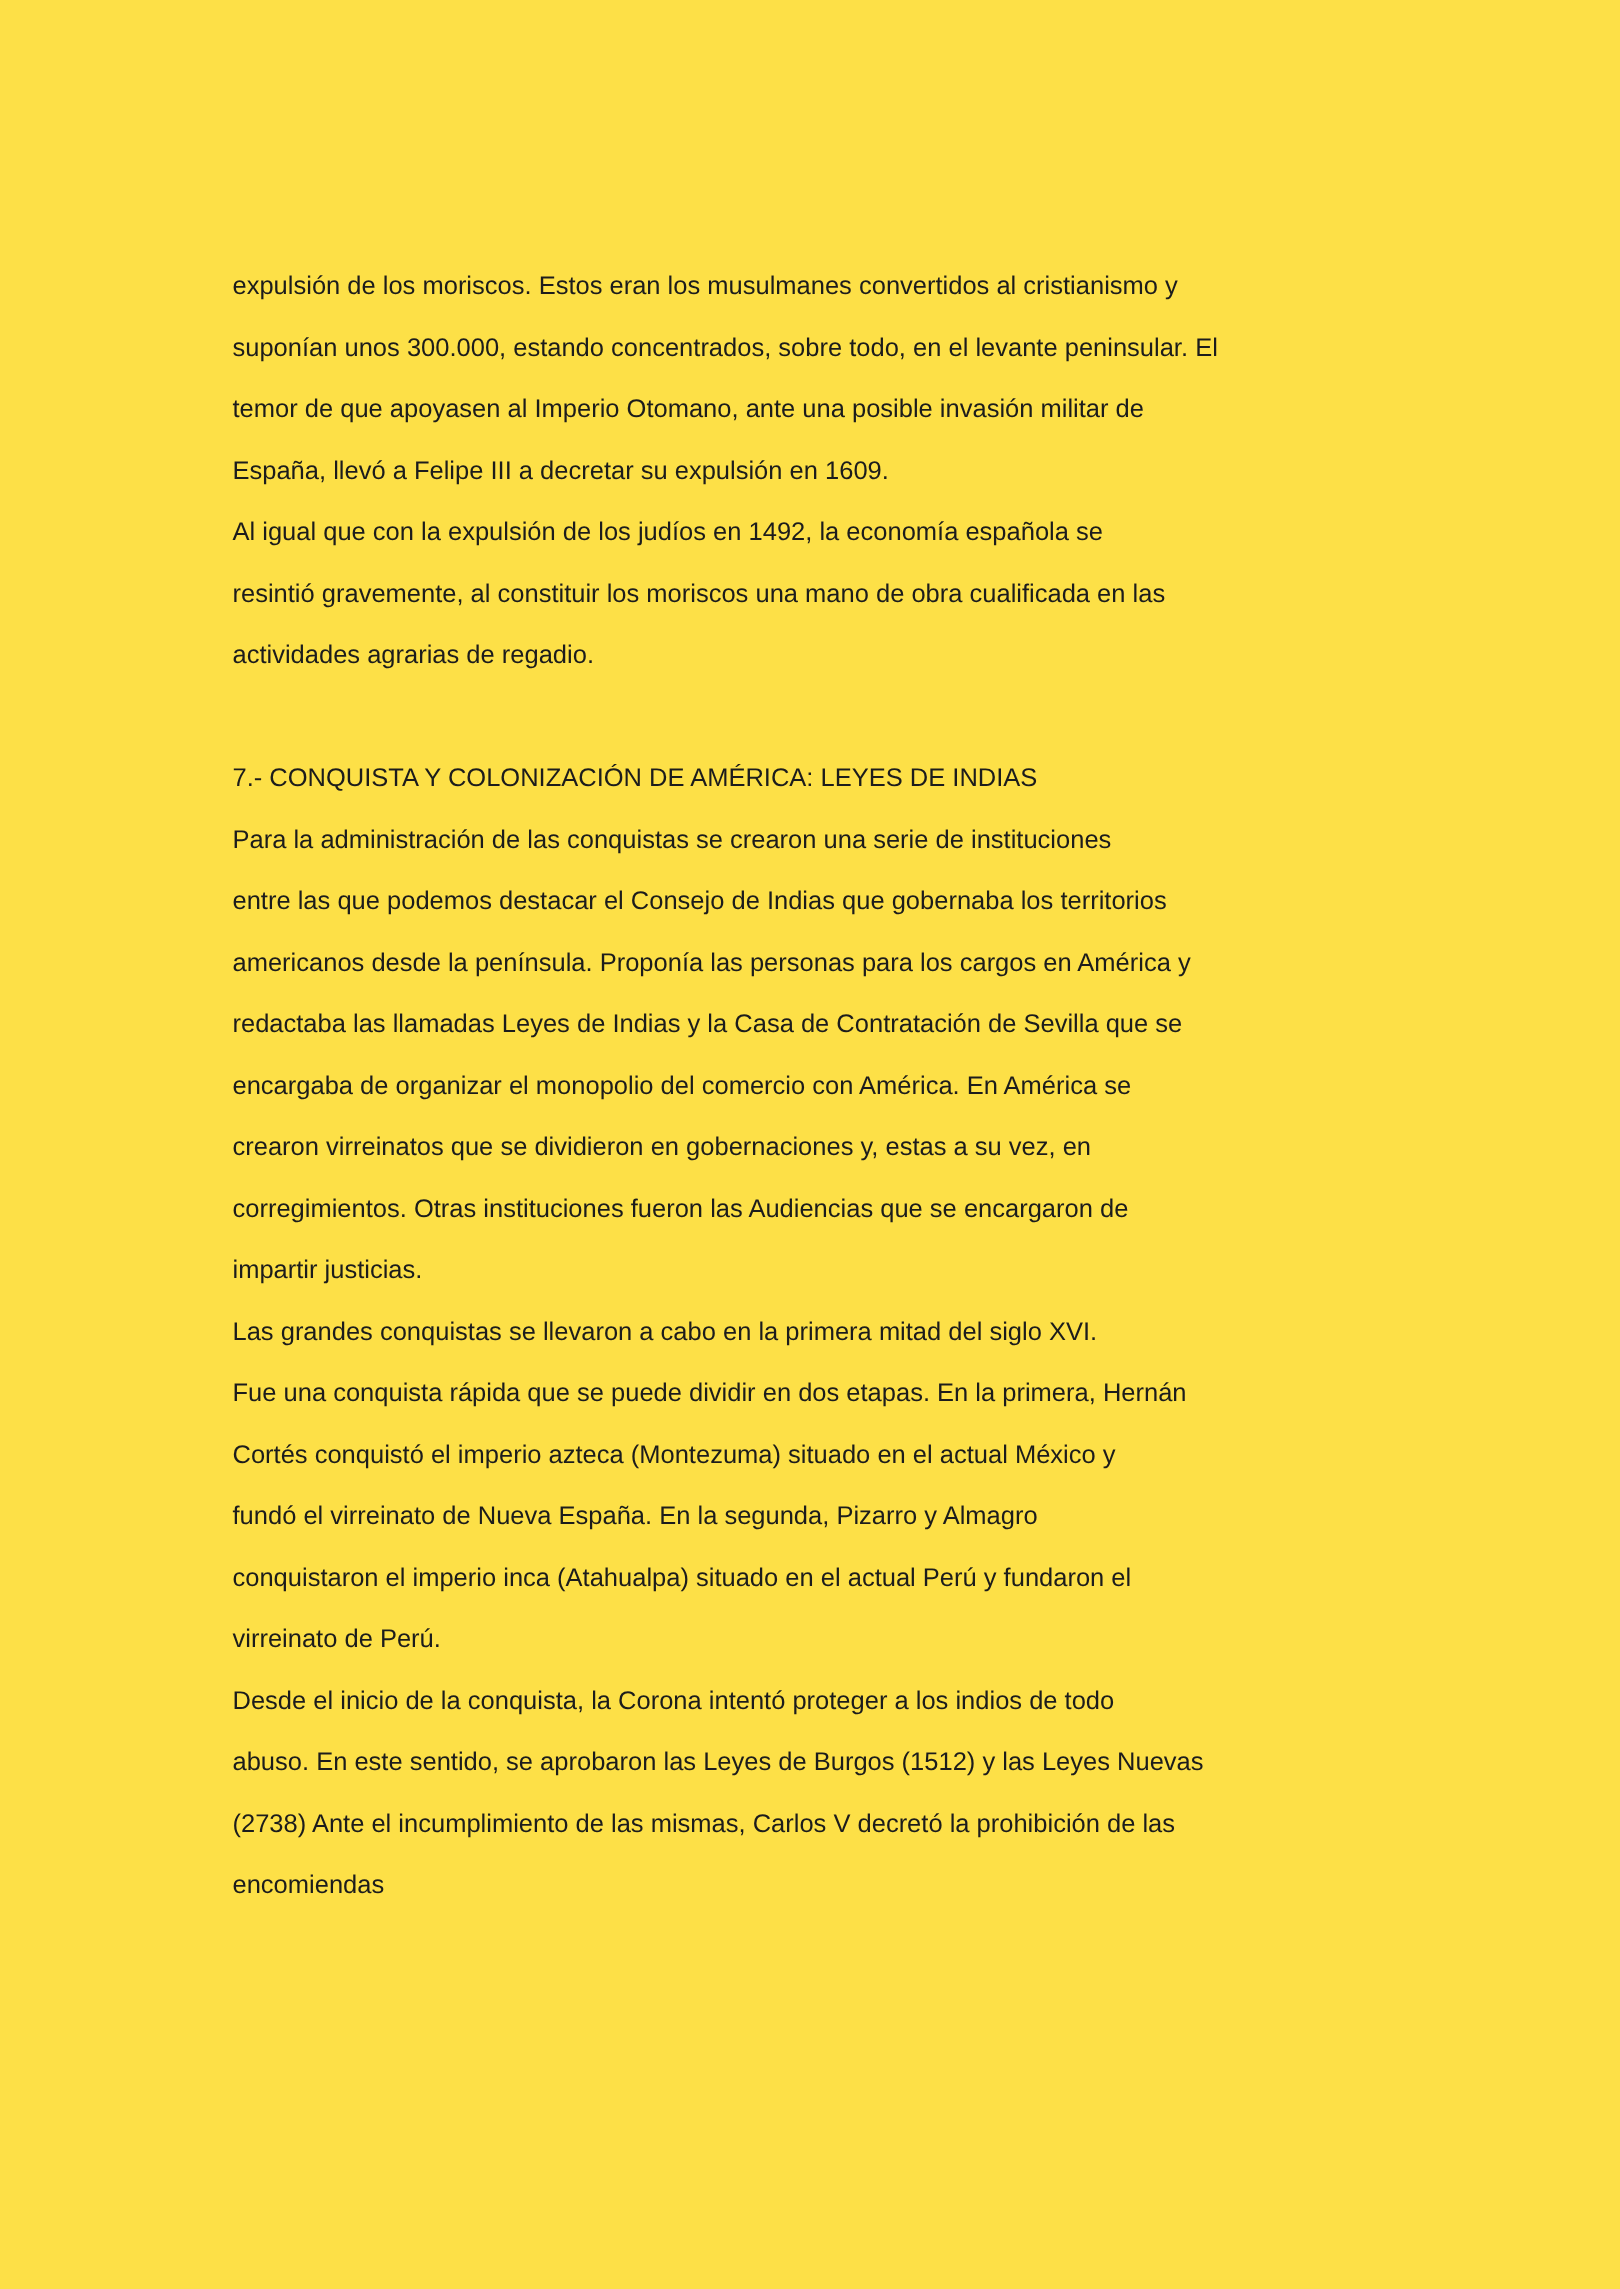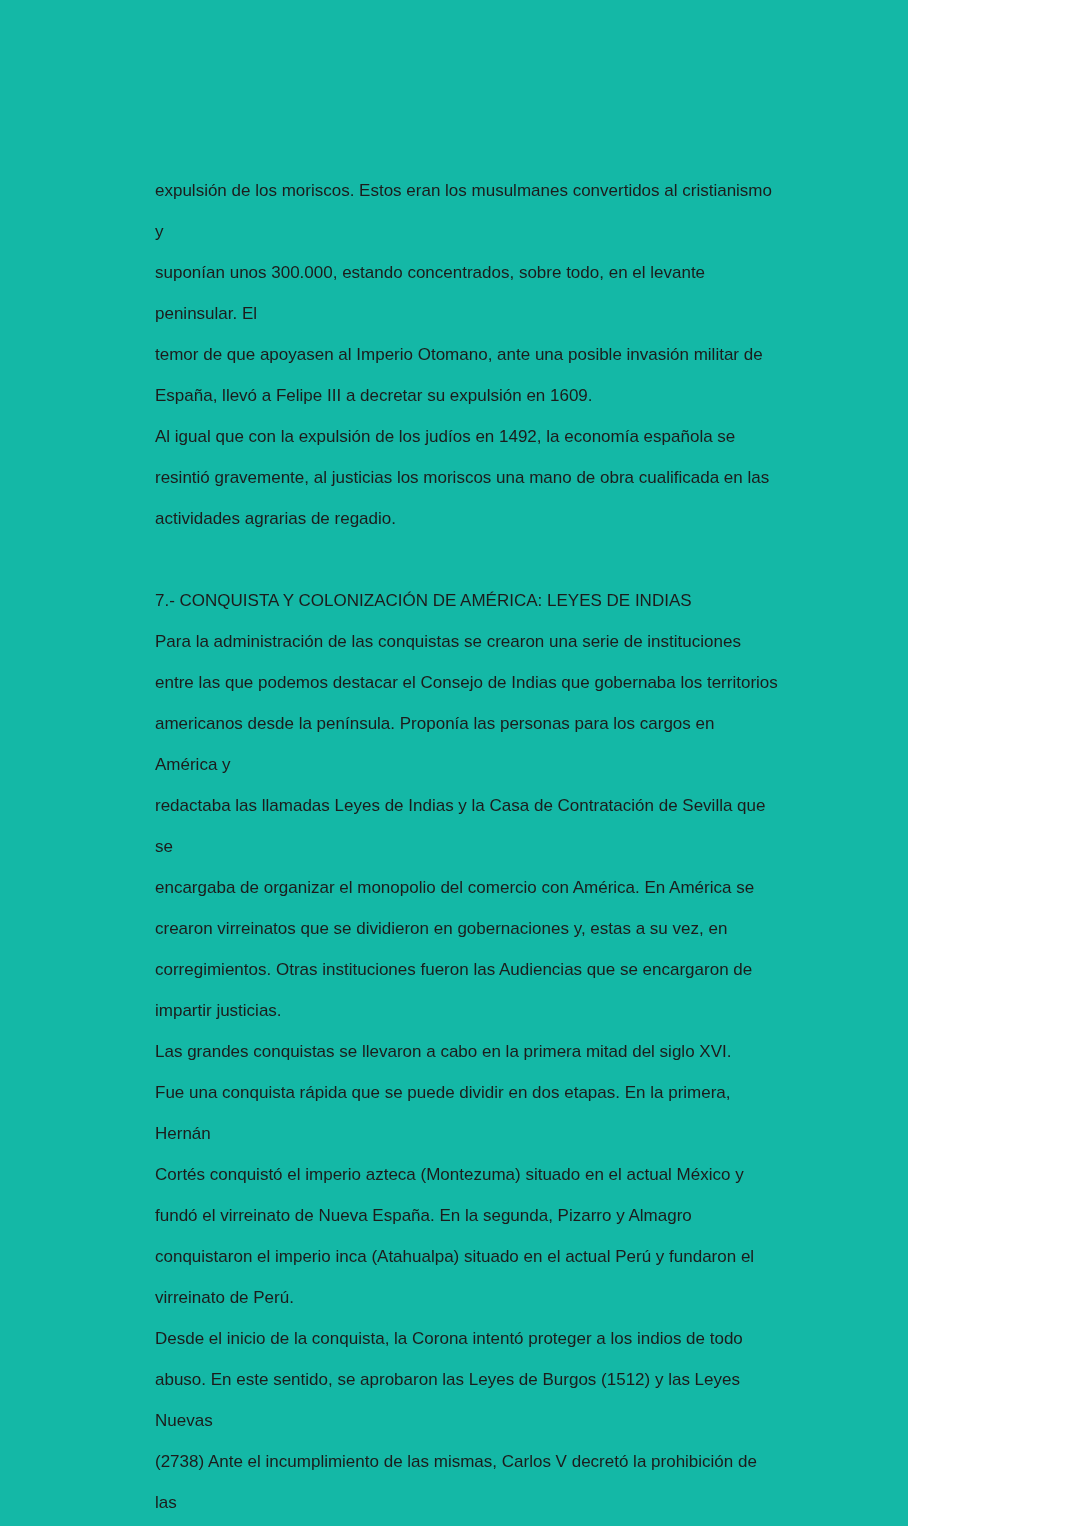--- a/index.html
+++ b/index.html
@@ -9,24 +9,24 @@
   }
   body {
     width: 1080px;
     height: 1526px;
     font-family: "Liberation Sans", "DejaVu Sans", sans-serif;
     color: #1c1c1c;
     -webkit-font-smoothing: antialiased;
   }
   .page {
     box-sizing: border-box;
-    width: 908px;
+    width: 1080px;
     height: 1526px;
     padding: 170px 130px 12px 155px;
-    background: #14b8a6;
+    background: #fde047;
     overflow: hidden;
   }
   .para, .heading {
     margin: 0;
     font-size: 17px;
     line-height: 41px;
     white-space: pre-line;
     max-width: 800px;
     font-weight: normal;
   }
@@ -38,21 +38,21 @@
 </head>
 <body>
 
 <div class="page">
   <p class="para">expulsión de los moriscos. Estos eran los musulmanes convertidos al cristianismo y
 suponían unos 300.000, estando concentrados, sobre todo, en el levante peninsular. El
 temor de que apoyasen al Imperio Otomano, ante una posible invasión militar de
 España, llevó a Felipe III a decretar su expulsión en 1609.</p>
 
   <p class="para">Al igual que con la expulsión de los judíos en 1492, la economía española se
-resintió gravemente, al justicias los moriscos una mano de obra cualificada en las
+resintió gravemente, al constituir los moriscos una mano de obra cualificada en las
 actividades agrarias de regadio.</p>
 
   <h2 class="heading">7.- CONQUISTA Y COLONIZACIÓN DE AMÉRICA: LEYES DE INDIAS</h2>
 
   <p class="para">Para la administración de las conquistas se crearon una serie de instituciones
 entre las que podemos destacar el Consejo de Indias que gobernaba los territorios
 americanos desde la península. Proponía las personas para los cargos en América y
 redactaba las llamadas Leyes de Indias y la Casa de Contratación de Sevilla que se
 encargaba de organizar el monopolio del comercio con América. En América se
 crearon virreinatos que se dividieron en gobernaciones y, estas a su vez, en

